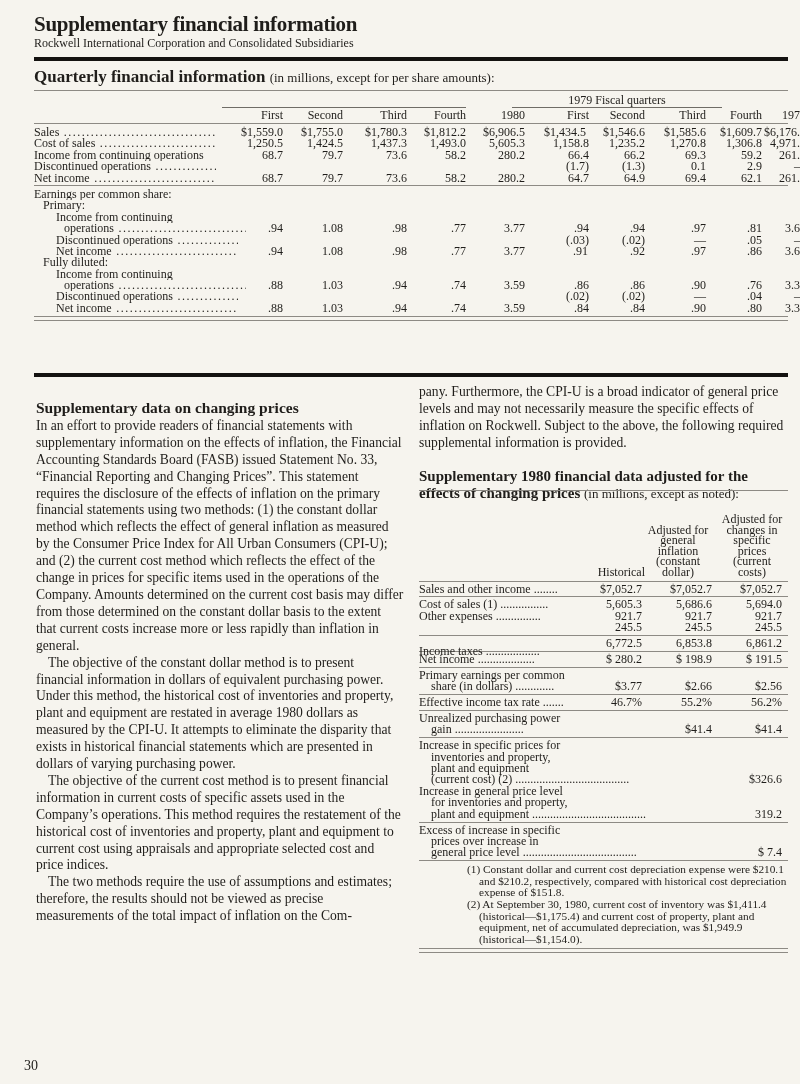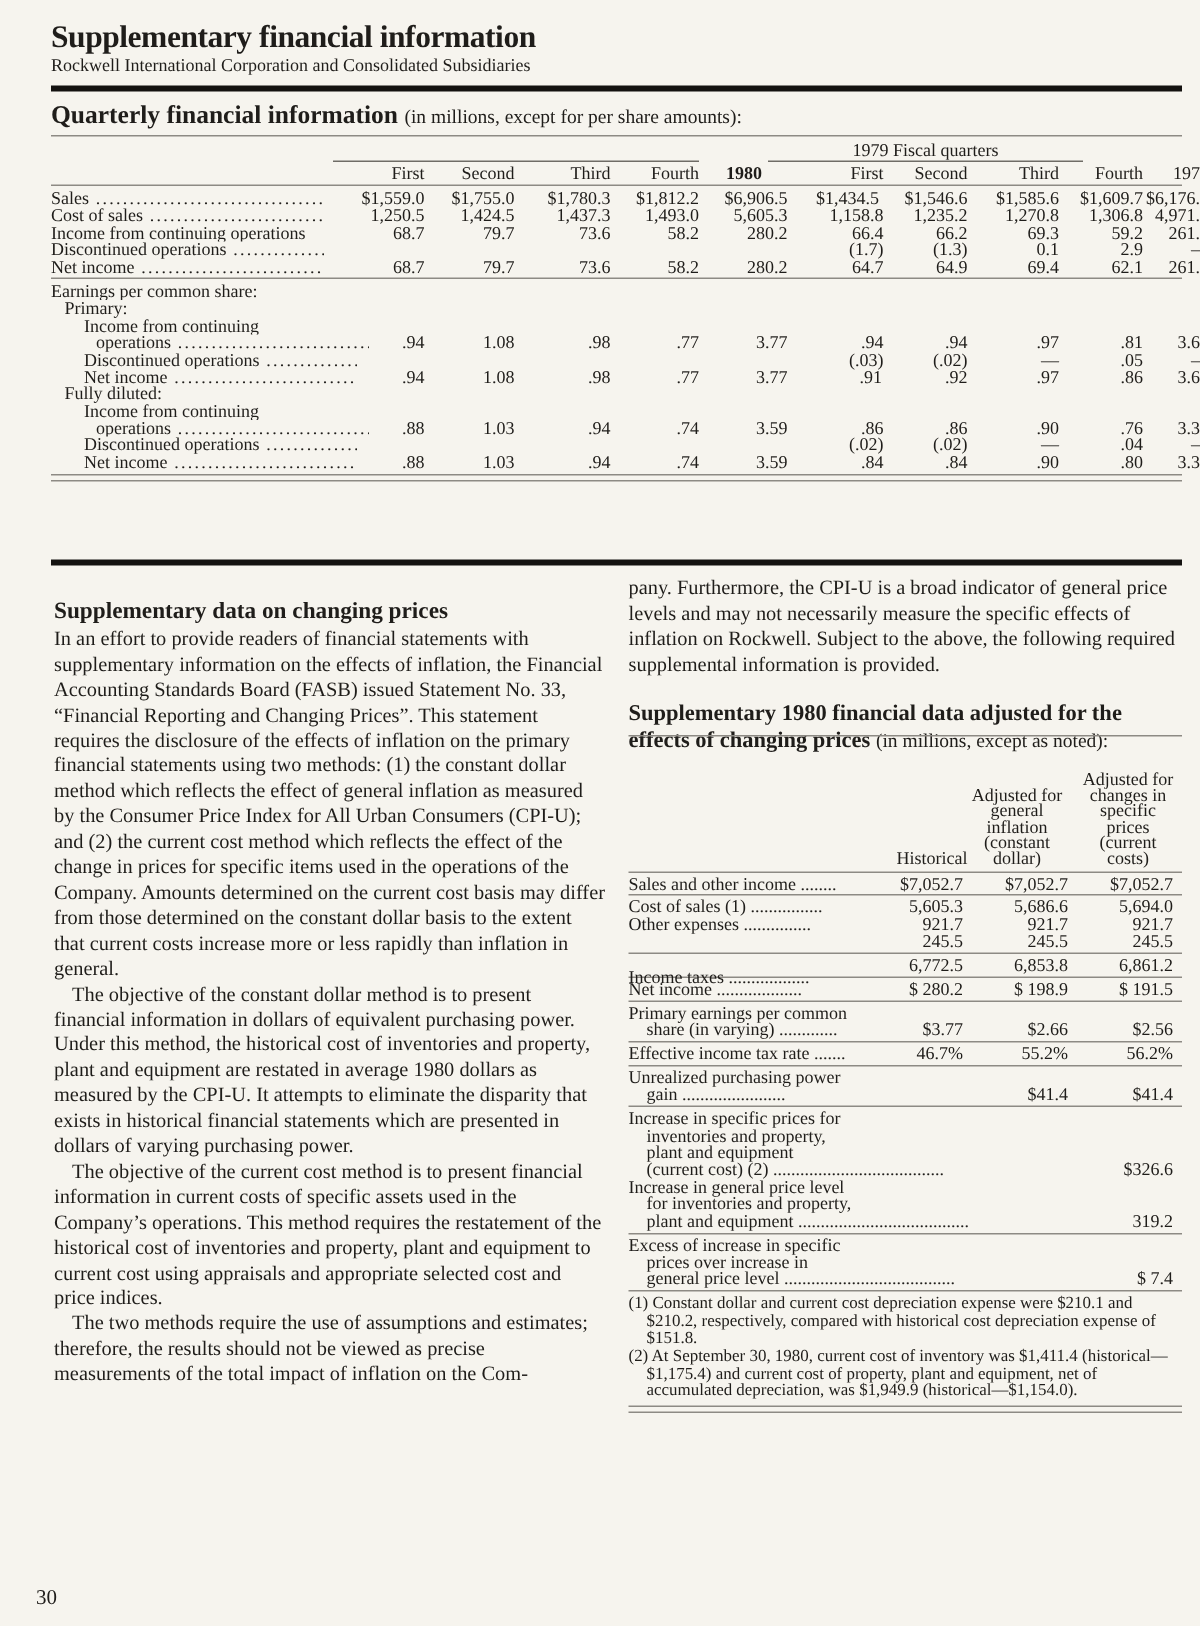--- a/index.html
+++ b/index.html
@@ -41,21 +41,21 @@
   .adj { left:419px; top:490px; width:369px; font-size:12px; }
   .adj-head { left:419px; top:468px; width:369px; font-size:15px; line-height:17px; }
   .adj-head .note { font-size:13px; }
   .adj .row { position:relative; line-height:11.4px; white-space:nowrap; }
   .adj .lbl { position:absolute; left:0; }
   .adj .c1 { position:absolute; right:146px; text-align:right; }
   .adj .c2 { position:absolute; right:76px; text-align:right; }
   .adj .c3 { position:absolute; right:6px; text-align:right; }
   .adj .sep { height:1px; background:#8d8a84; margin:1.5px 0 2px 0; }
   .adj .colhead { position:absolute; text-align:center; font-size:12px; line-height:10.5px; }
-  .fn { font-size:11.3px; line-height:11.6px; }
+  .fn { font-size:11.3px; line-height:11.6px;margin-left:48px; }
   .fn .item { padding-left:12px; text-indent:-12px; }
   .pg { left:24px; top:1058px; font-size:14px; }
 </style>
 </head>
 <body>
 
 <div class="abs title">Supplementary financial information</div>
 <div class="abs subtitle">Rockwell International Corporation and Consolidated Subsidiaries</div>
 <div class="abs rule-thick" style="top:57px;"></div>
 
@@ -67,21 +67,21 @@
 
 <div class="abs qt" id="qt">
   <div style="position:relative; height:30px;">
     <div class="grp-line" style="left:188px; width:244px;"></div>
     <div class="grp" style="left:478px; width:210px;">1979 Fiscal quarters</div>
     <div class="grp-line" style="left:478px; width:210px;"></div>
     <div class="colh" style="left:189px;">First</div>
     <div class="colh" style="left:249px;">Second</div>
     <div class="colh" style="left:313px;">Third</div>
     <div class="colh" style="left:372px;">Fourth</div>
-    <div class="colh" style="left:414px;font-weight:bold;">1980</div>
+    <div class="colh" style="left:431px;">1980</div>
     <div class="colh" style="left:495px;">First</div>
     <div class="colh" style="left:551px;">Second</div>
     <div class="colh" style="left:612px;">Third</div>
     <div class="colh" style="left:668px;">Fourth</div>
     <div class="colh" style="left:712px;">1979</div>
   </div>
   <div class="hr" style="margin-bottom:3px;"></div>
   <div id="q-main">
       <div class="row">
         <span class="lbl" style="padding-left: 0px;"><span>Sales</span><span class="dots"> ..............................................</span></span>
@@ -315,21 +315,21 @@
         <span class="lbl" style="padding-left: 0px;"><span>Net income</span><span class="dots"> ...................</span></span>
         <span class="c1">$  280.2</span>
         <span class="c2">$  198.9</span>
         <span class="c3">$  191.5</span>
       </div>
       <div class="sep"></div>
       <div class="row" style="height: 11.4px;">
         <span class="lbl" style="padding-left: 0px;"><span>Primary earnings per common</span></span>
       </div>
       <div class="row" style="height: 11.4px;">
-        <span class="lbl" style="padding-left: 12px;"><span>share (in varying)</span><span class="dots"> .............</span></span>
+        <span class="lbl" style="padding-left: 12px;"><span>share (in dollars)</span><span class="dots"> .............</span></span>
         <span class="c1">$3.77</span>
         <span class="c2">$2.66</span>
         <span class="c3">$2.56</span>
       </div>
       <div class="sep"></div>
       <div class="row" style="height: 11.4px;">
         <span class="lbl" style="padding-left: 0px;"><span>Effective income tax rate</span><span class="dots"> .......</span></span>
         <span class="c1">46.7%</span>
         <span class="c2">55.2%</span>
         <span class="c3">56.2%</span>

